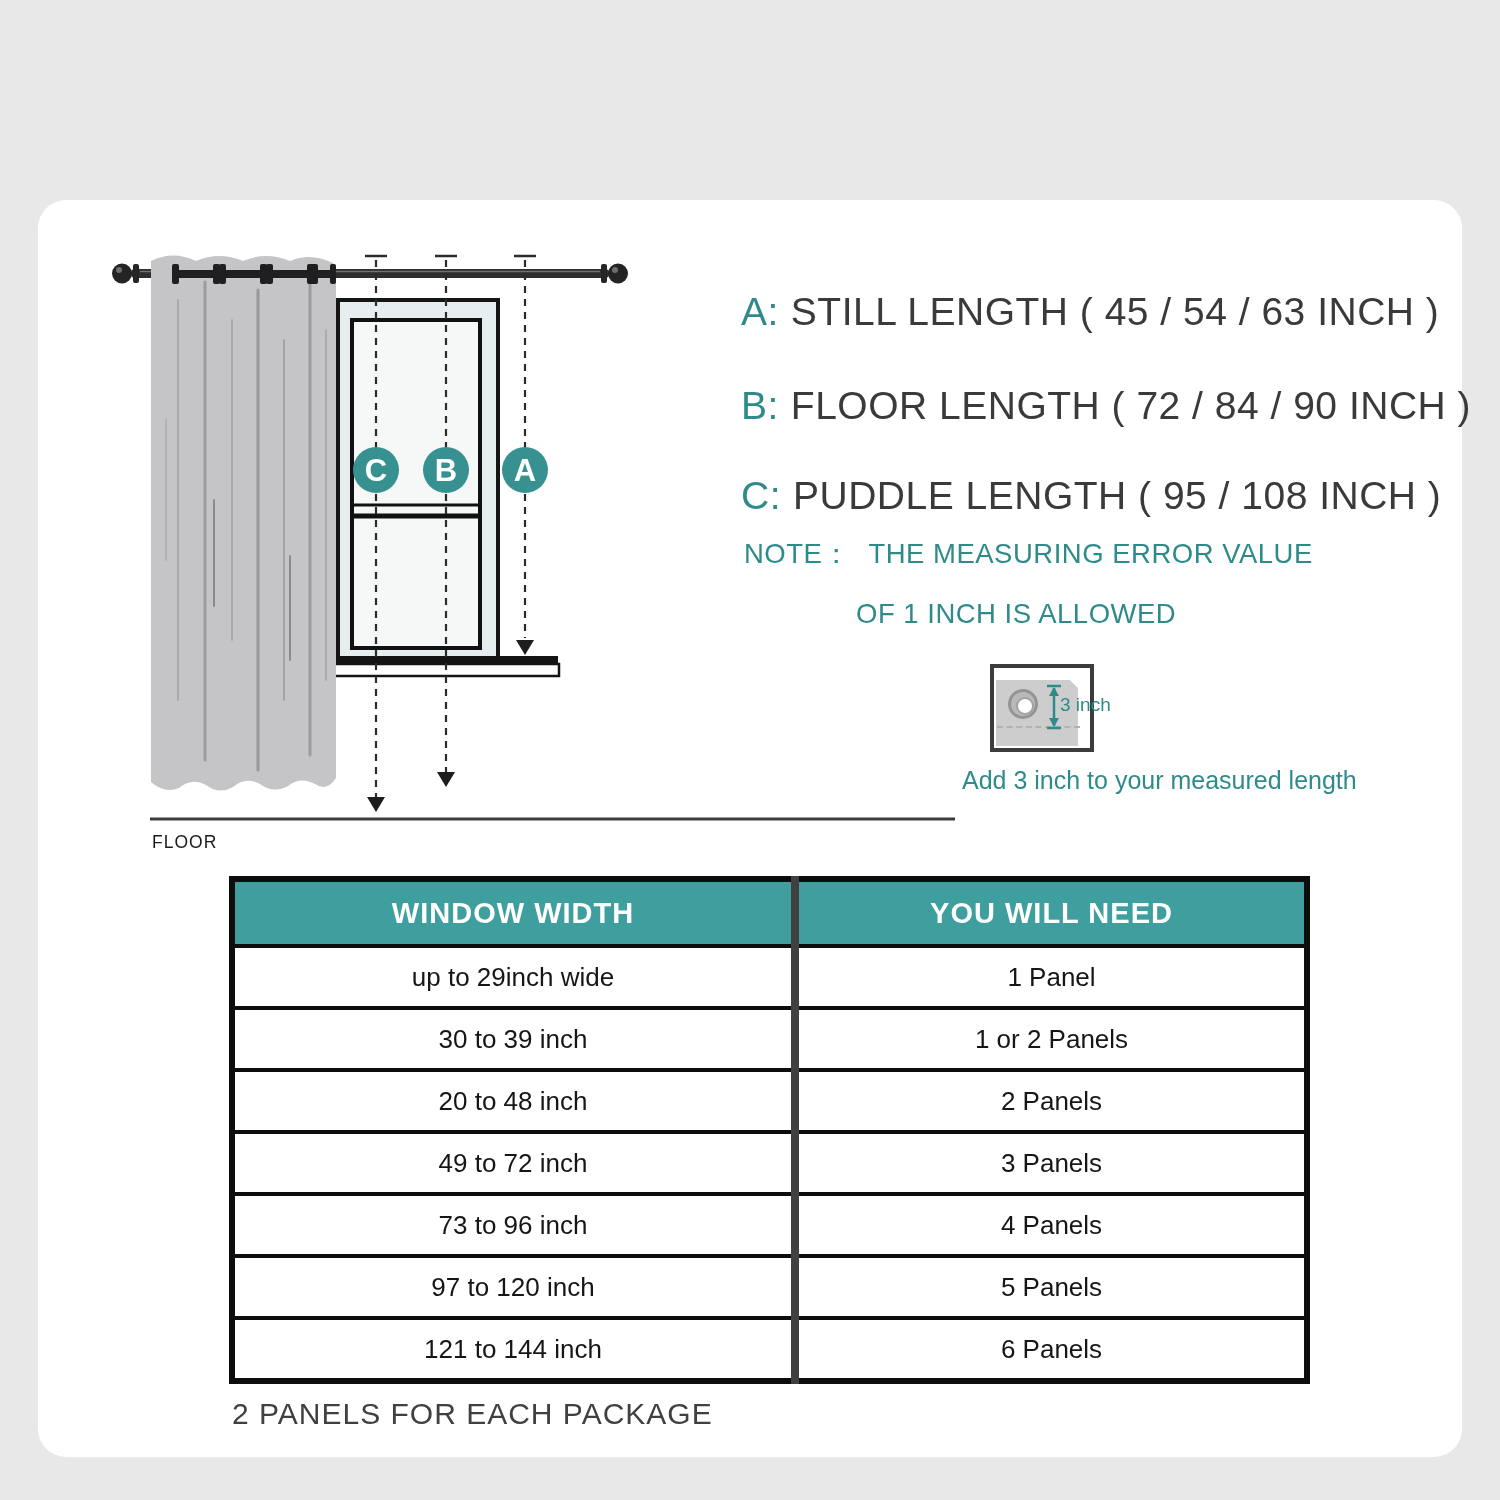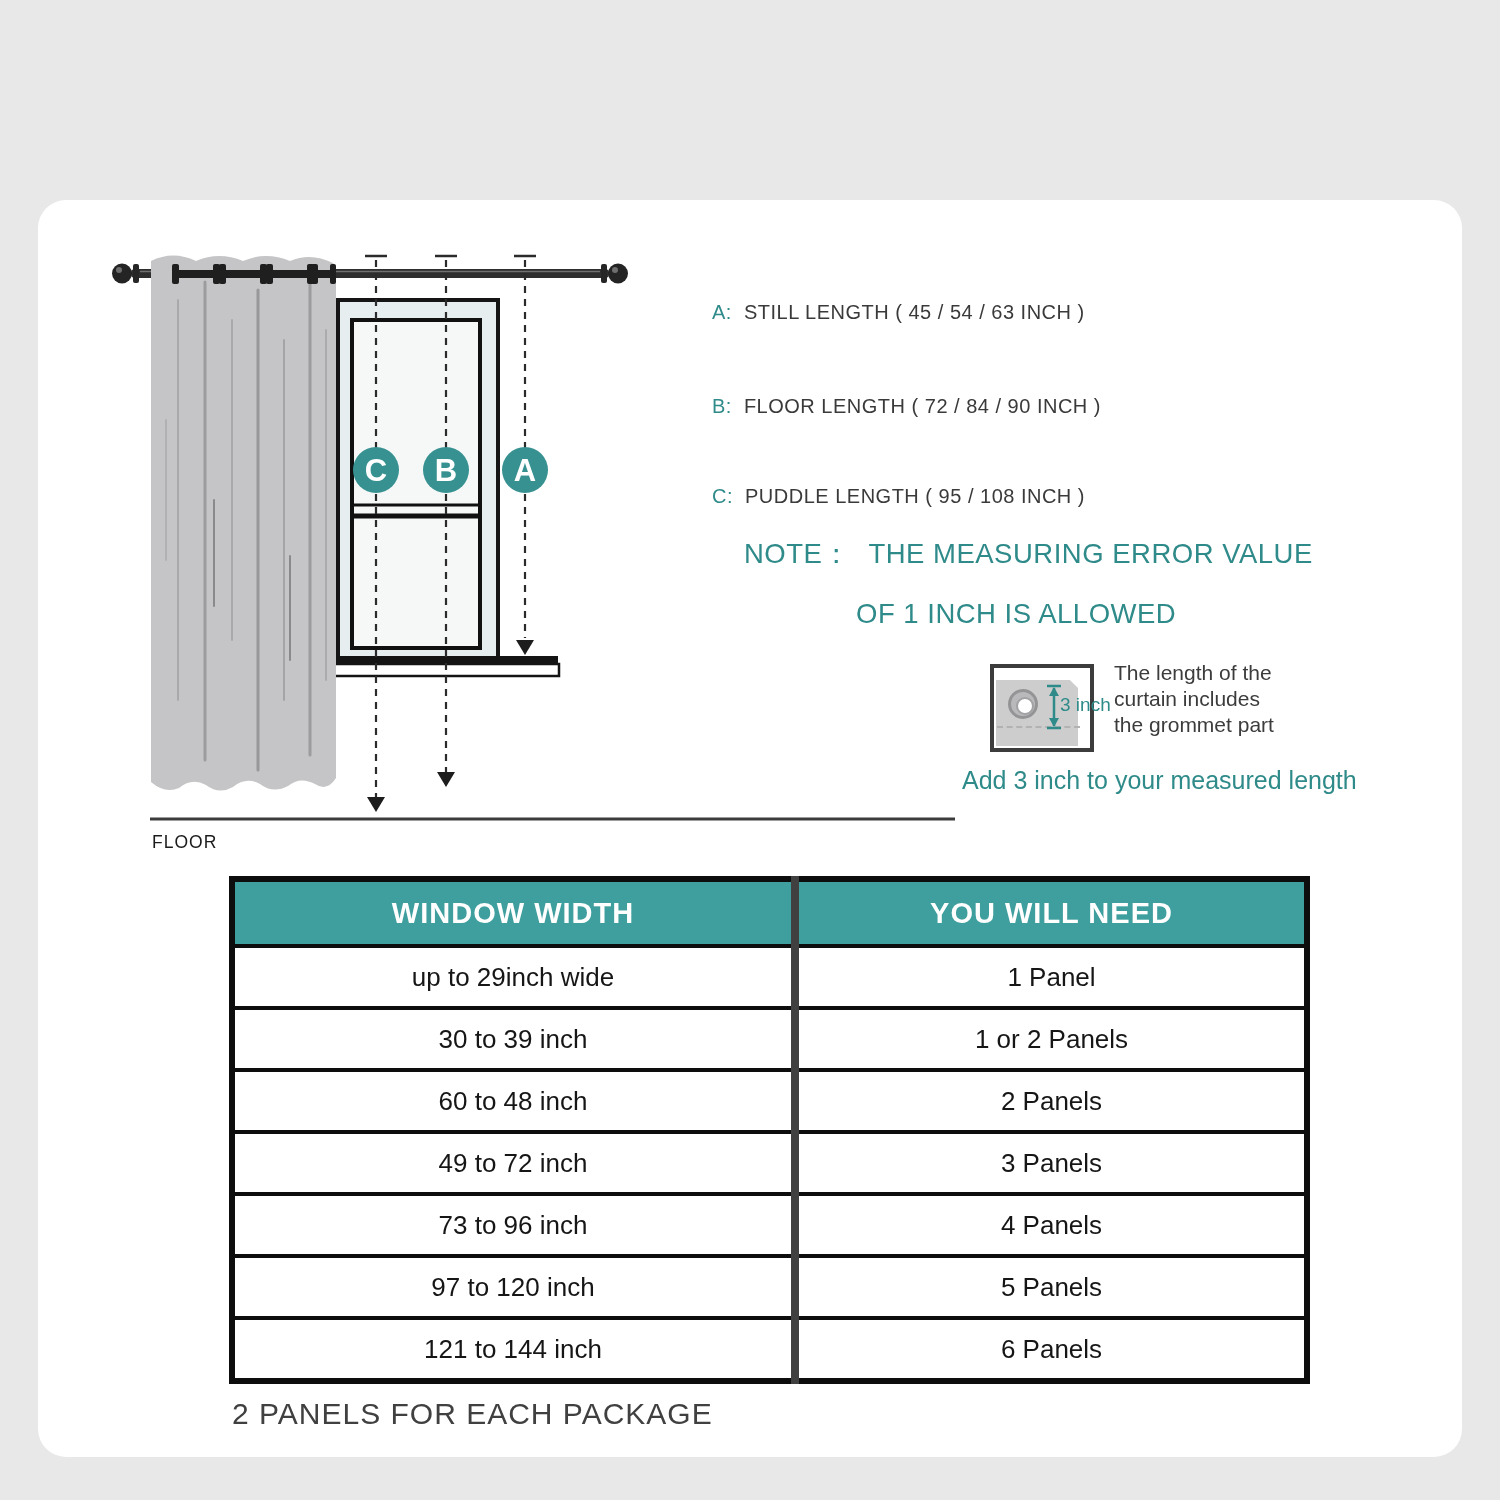--- a/index.html
+++ b/index.html
@@ -22,22 +22,22 @@
 
   .card{
     position:absolute;left:38px;top:200px;width:1424px;height:1257px;
     background:#ffffff;border-radius:28px;
   }
 
   .illustration{position:absolute;left:60px;top:225px;}
 
   
   .len-line{
-    position:absolute;left:712px;white-space:nowrap;
-    font-size:20px;line-height:40px;color:var(--text_dark);letter-spacing:.5px;
+    position:absolute;left:741px;white-space:nowrap;
+    font-size:39px;line-height:40px;color:var(--text_dark);letter-spacing:.5px;
   }
   .len-line .key{color:var(--accent_teal);margin-right:12px;}
   .len-a{top:292px;}
   .len-b{top:386px;}
   .len-c{top:476px;}
 
   .note-1{
     position:absolute;left:744px;top:536px;white-space:nowrap;
     font-size:27.5px;color:var(--accent_teal);letter-spacing:.5px;
   }
@@ -236,25 +236,20 @@
       <g stroke="var(--accent_teal)" stroke-width="2.5" fill="var(--accent_teal)">
         <line x1="3" y1="4" x2="17" y2="4"></line>
         <line x1="3" y1="46" x2="17" y2="46"></line>
         <line x1="10" y1="6" x2="10" y2="44"></line>
         <polygon points="10,5 5,14 15,14" stroke="none"></polygon>
         <polygon points="10,45 5,36 15,36" stroke="none"></polygon>
       </g>
     </svg>
     <div class="grommet-measure">3 inch</div>
   </div>
-  <div class="grommet-desc">
-    <span>The length of the</span>
-    <span>curtain includes</span>
-    <span>the grommet part</span>
-  </div>
   <div class="grommet-tip">Add 3 inch to your measured length</div>
 
   <table class="size-table">
     <colgroup>
         <col style="width:563px">
         <col style="width:512px">
       </colgroup>
     <thead>
       <tr>
         <th class="c1">WINDOW WIDTH</th>
@@ -264,21 +259,21 @@
     <tbody>
       <tr>
         <td class="c1">up to 29inch wide</td>
         <td>1 Panel</td>
       </tr>
       <tr>
         <td class="c1">30 to 39 inch</td>
         <td>1 or 2 Panels</td>
       </tr>
       <tr>
-        <td class="c1">60 to 48 inch</td>
+        <td class="c1">20 to 48 inch</td>
         <td>2 Panels</td>
       </tr>
       <tr>
         <td class="c1">49 to 72 inch</td>
         <td>3 Panels</td>
       </tr>
       <tr>
         <td class="c1">73 to 96 inch</td>
         <td>4 Panels</td>
       </tr>

